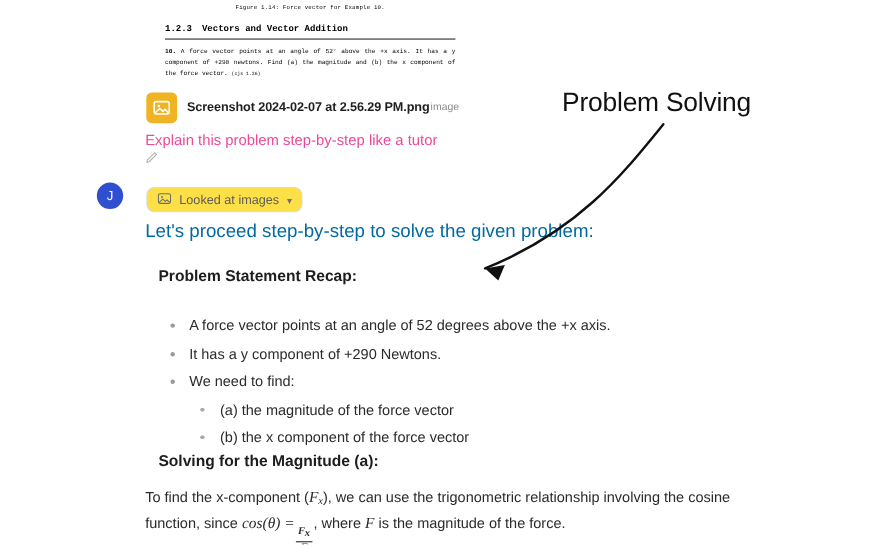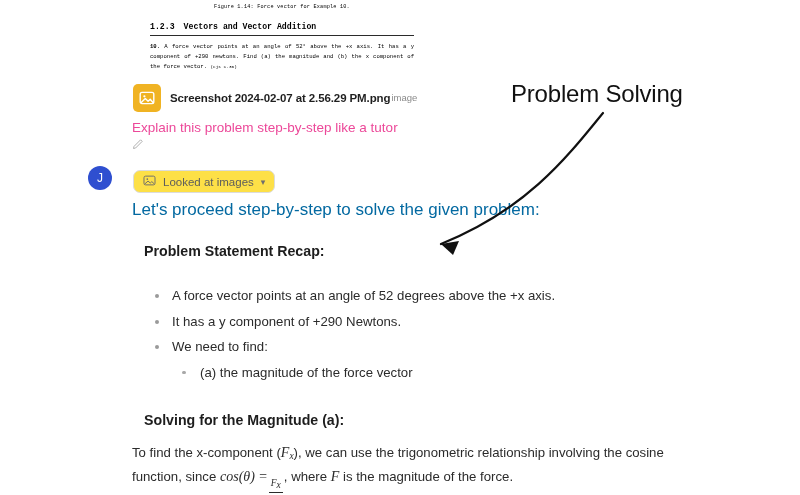--- a/index.html
+++ b/index.html
@@ -229,21 +229,21 @@
   .frac {
     display: inline-flex;
     flex-direction: column;
     align-items: center;
     vertical-align: -5px;
     font-family: "Liberation Serif", serif;
     font-style: italic;
     line-height: 1;
     margin: 0 1px;
   }
-  .frac .num { font-size: 9.5px; padding: 0 2px; }
+  .frac .num { font-size: 9.5px; padding: 0 2px; font-weight: bold; }
   .frac .bar {
     width: 100%;
     height: 1px;
     background: #2b2b2b;
     margin: 1px 0;
   }
   .frac .den { font-size: 10.5px; padding: 0 2px; }
 
   
   .annotation-label {
@@ -325,20 +325,23 @@
   </li>
   <li>
     <span>It has a y component of +290 Newtons.</span>
   </li>
   <li>
     <span>We need to find:</span>
     <ul class="subbullets">
       <li>
         <span>(a) the magnitude of the force vector</span>
       </li>
+      <li>
+        <span>(b) the x component of the force vector</span>
+      </li>
     </ul>
   </li>
 </ul>
 
 <div class="heading heading-magnitude">Solving for the Magnitude (a):</div>
 
 <div class="math-para">
   <span>To find the x-component (</span><span class="mathit">F</span><span class="sub">x</span><span>), we can use the trigonometric relationship involving the cosine function, since </span><span class="mathit">cos(</span><span class="mathit">θ</span><span class="mathit">) =</span><span class="frac">
       <span class="num"><span>F</span><span class="sub">x</span></span>
       <span class="bar"></span>

